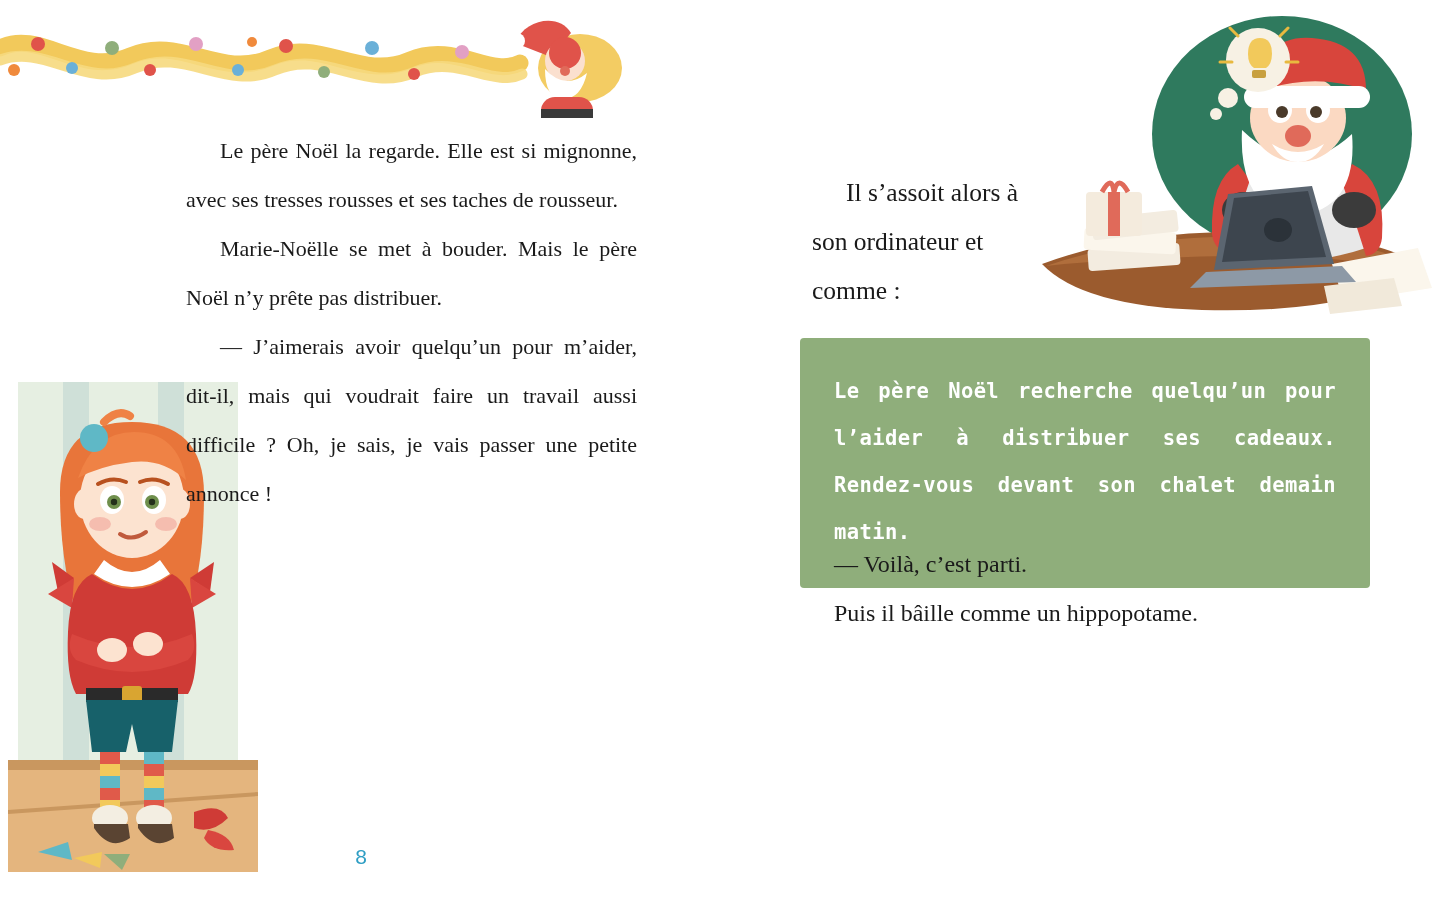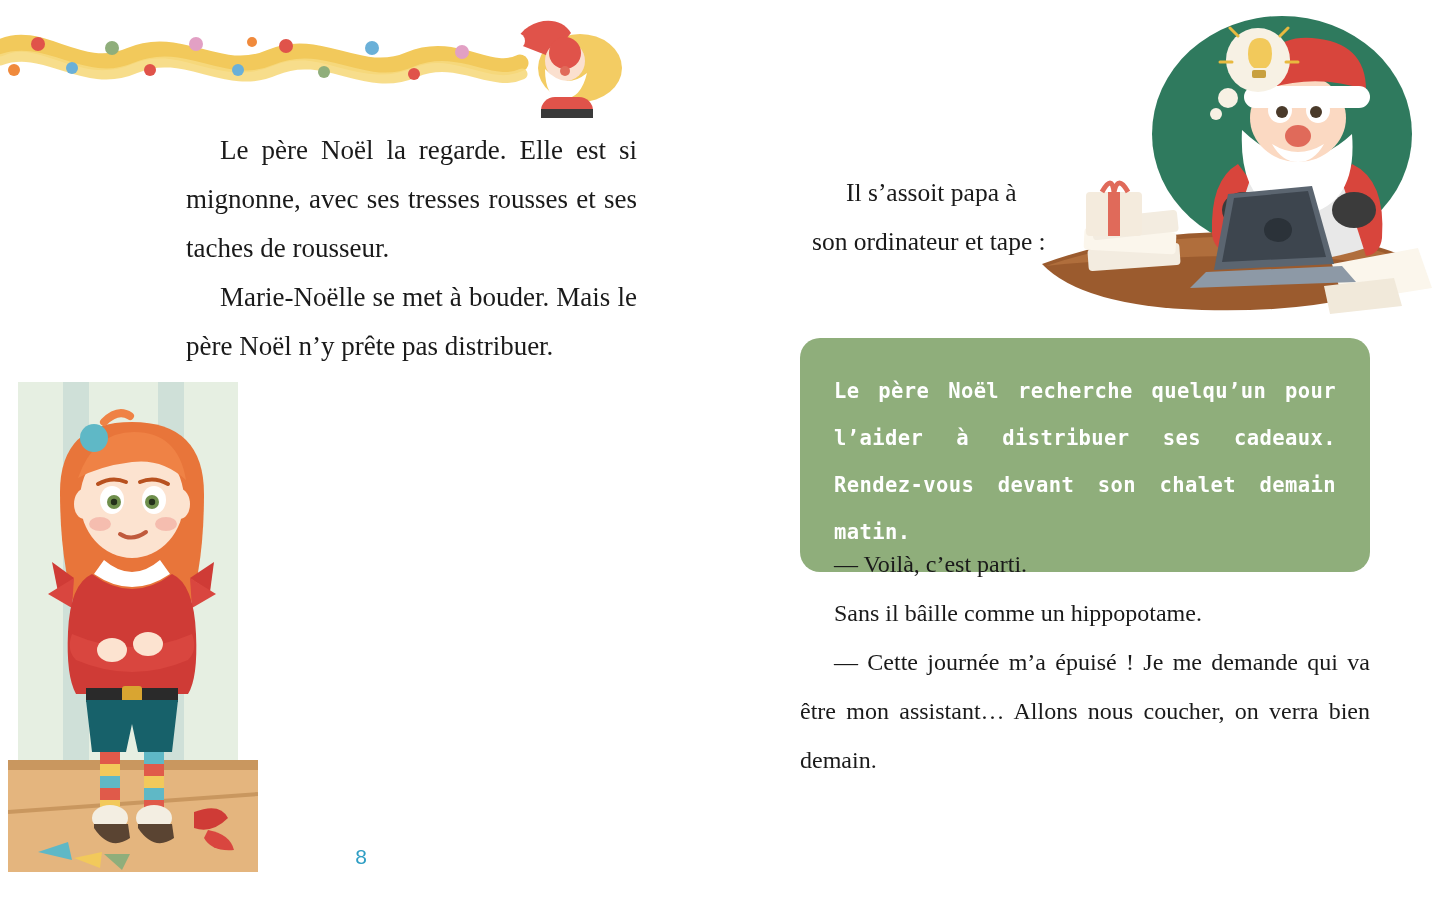--- a/index.html
+++ b/index.html
@@ -40,21 +40,21 @@
     position: absolute;
     left: 0; top: 8px;
     width: 660px; height: 110px;
   }
 
   .text-col-left {
     position: absolute;
     left: 92px;
     top: 126px;
     width: 545px;
-    font-size: 27px;
+    font-size: 22px;
     line-height: 49px;
     text-align: justify;
     text-justify: inter-word;
   }
   .text-col-left p {
     margin: 0;
   }
   .text-col-left p.indent {
     text-indent: 34px;
   }
@@ -98,22 +98,22 @@
     height: 320px;
   }
 
   .notice {
     position: absolute;
     left: 78px;
     top: 338px;
     width: 570px;
     box-sizing: border-box;
     background: #8fae7b;
-    border-radius: 20px;
-    padding: 30px 34px 16px 34px;
+    border-radius: 4px;
+    padding: 30px 34px 32px 34px;
     color: #ffffff;
     font-family: "DejaVu Sans Mono", monospace;
     font-weight: bold;
     font-size: 20.5px;
     line-height: 47px;
     text-align: justify;
     letter-spacing: 0.4px;
   }
   .notice p { margin: 0; }
 
@@ -238,20 +238,21 @@
       <path d="M200 448 q22 4 26 20 q-22 2 -30 -12 Z" fill="#d9463f"></path>
       <path d="M30 470 l30 -10 l4 18 Z" fill="#5fb8c6"></path>
       <path d="M66 476 l28 -6 l-2 16 Z" fill="#f2c95b"></path>
       <path d="M96 472 l26 0 l-8 16 Z" fill="#8fae7b"></path>
     </svg>
 
     <div class="text-col-left">
       <div class="girl-float" style="margin-top:262px;"></div>
       <p class="indent">Le père Noël la regarde. Elle est si mignonne, avec ses tresses rousses et ses taches de rousseur.</p>
       <p class="indent">Marie-Noëlle se met à bouder. Mais le père Noël n’y prête pas distribuer.</p>
+      <p class="indent">— J’aimerais avoir quelqu’un pour m’aider, dit-il, mais qui voudrait faire un travail aussi difficile ? Oh, je sais, je vais passer une petite annonce !</p>
     </div>
 
     <div class="page-number">8</div>
   </div>
 
   <div class="page-right">
 
     <svg class="santa-illo" viewBox="0 0 400 320" xmlns="http://www.w3.org/2000/svg">
 
       <ellipse cx="250" cy="120" rx="130" ry="118" fill="#2f7a5e"></ellipse>
@@ -303,27 +304,26 @@
 
       <circle cx="226" cy="46" r="32" fill="#f7f1e4"></circle>
       <circle cx="196" cy="84" r="10" fill="#f7f1e4"></circle>
       <circle cx="184" cy="100" r="6" fill="#f7f1e4"></circle>
       <path d="M216 40 q0 -16 12 -16 q12 0 12 16 q0 10 -6 14 l-12 0 q-6 -4 -6 -14 Z" fill="#f2c95b"></path>
       <rect x="220" y="56" width="14" height="8" rx="2" fill="#c8a03f"></rect>
       <path d="M206 22 l-8 -8 M248 22 l8 -8 M200 48 l-12 0 M254 48 l12 0" stroke="#e8b93f" stroke-width="3" stroke-linecap="round"></path>
     </svg>
 
     <div class="right-intro">
-      <p class="indent">Il s’assoit papa à son ordinateur et tape :</p>
+      <p class="indent">Il s’assoit alors à son ordinateur et comme :</p>
     </div>
 
     <div class="notice">
       <p>Le père Noël recherche quelqu’un pour l’aider à distribuer ses cadeaux. Rendez-vous devant son chalet demain matin.</p>
     </div>
 
     <div class="right-body">
       <p class="indent">— Voilà, c’est parti.</p>
-      <p class="indent">Sans il bâille comme un hippopotame.</p>
-      <p class="indent">— Cette journée m’a épuisé ! Je me demande qui va être mon assistant… Allons nous coucher, on verra bien demain.</p>
+      <p class="indent">Puis il bâille comme un hippopotame.</p>
     </div>
   </div>
 
 </div>
 
 </body></html>

